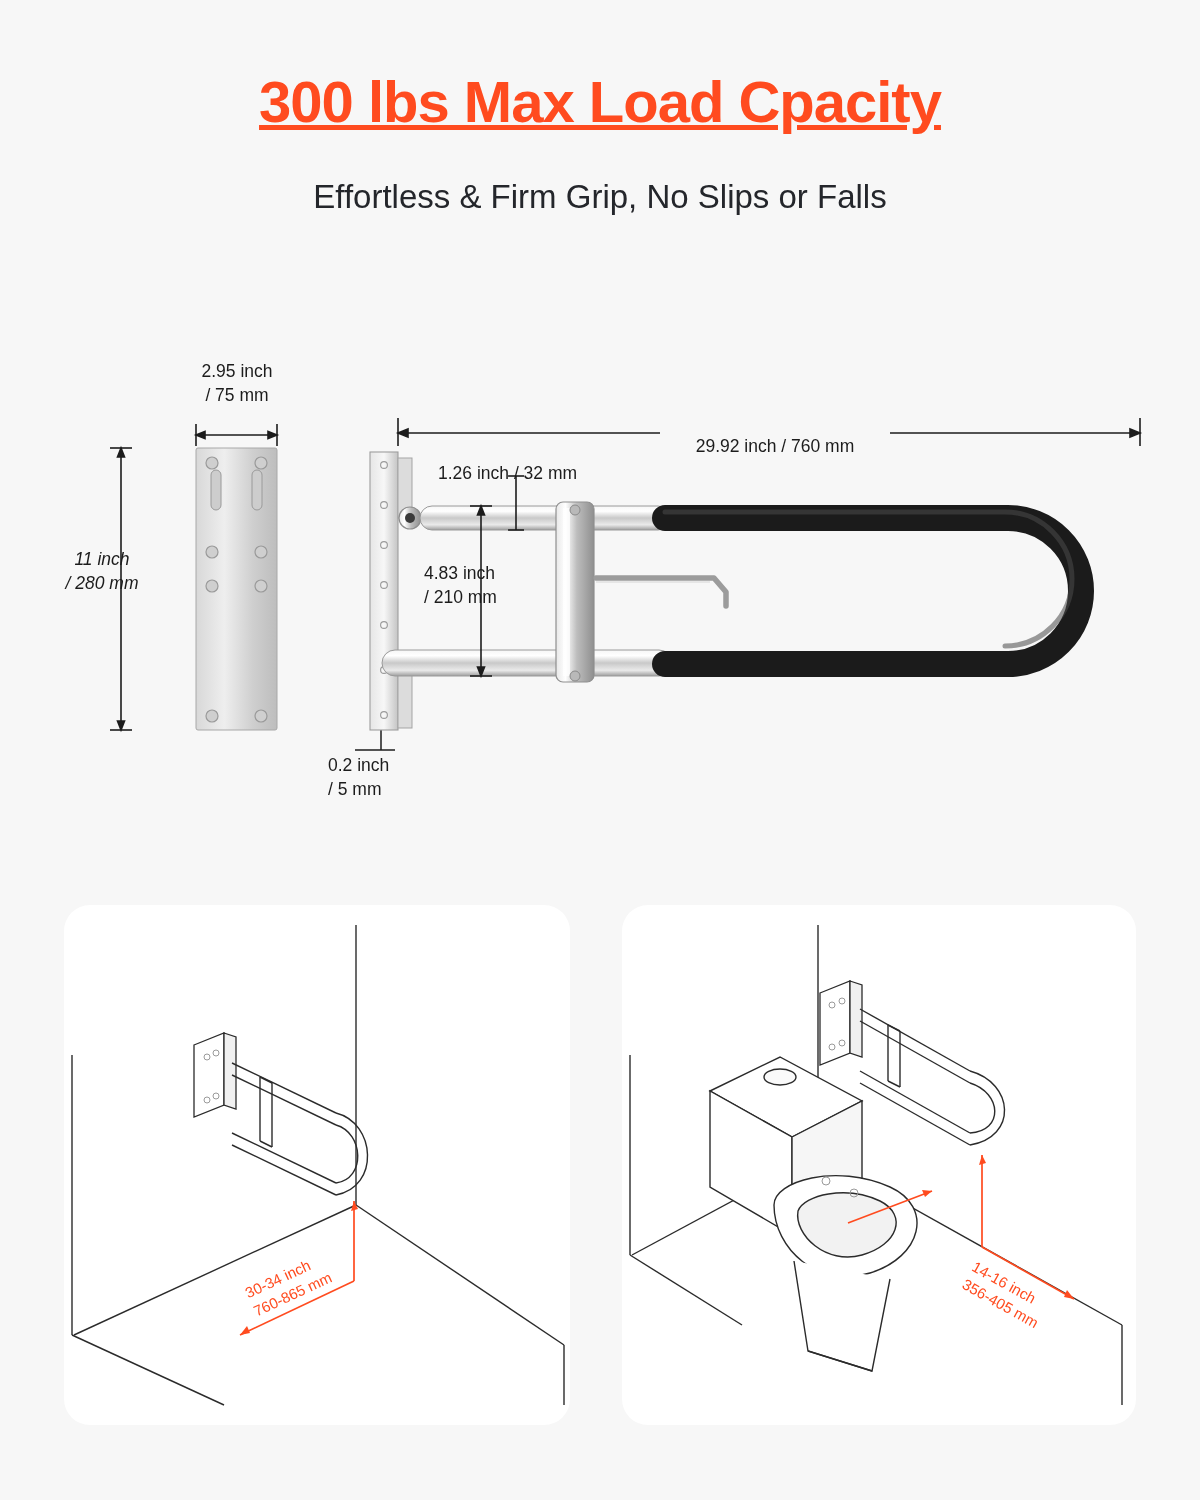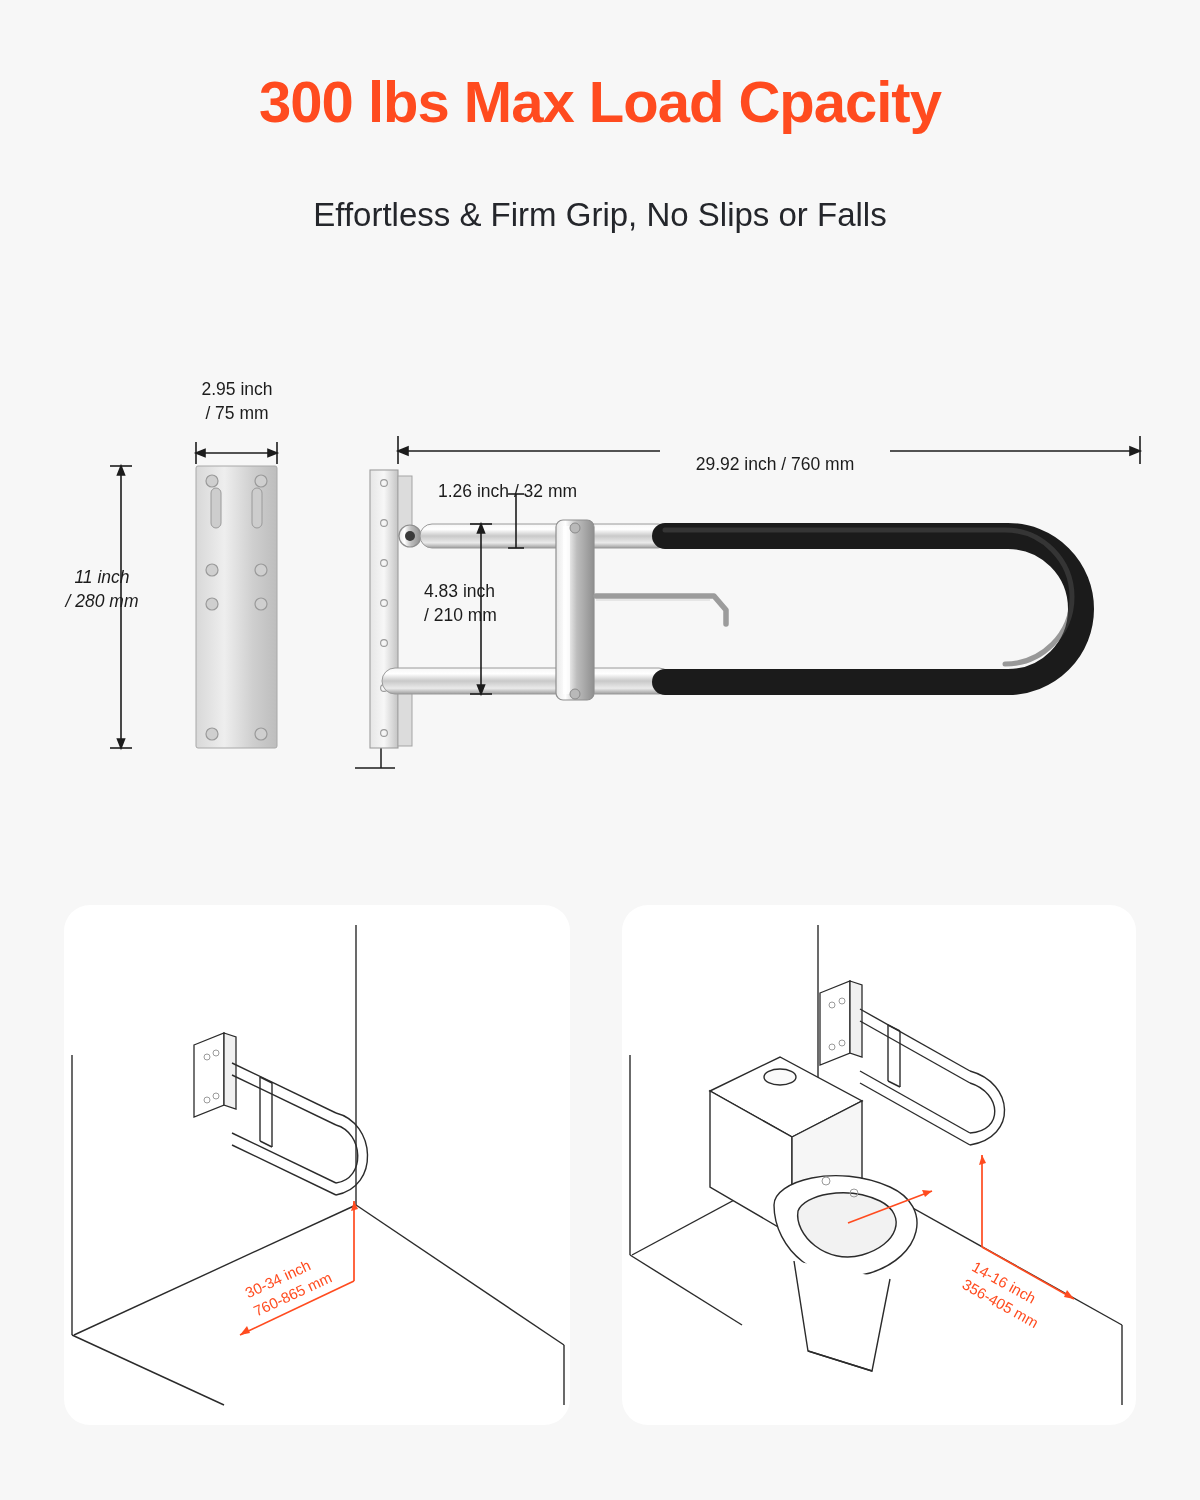--- a/index.html
+++ b/index.html
@@ -14,31 +14,31 @@
   .page{position:relative;width:1200px;height:1500px;}
 
   
   .headline{
     position:absolute;left:0;top:72px;width:1200px;
     text-align:center;
     font-size:58px;font-weight:bold;
     letter-spacing:-1px;
     color:#ff4b1f;
     line-height:1.05;
+    text-decoration:underline;
   }
   .subhead{
     position:absolute;left:0;top:178px;width:1200px;
     text-align:center;
     font-size:33px;font-weight:400;
     color:#24262b;
-    margin-top:18px;
   }
 
   
-  .tech{position:absolute;left:0;top:348px;width:1200px;height:520px;}
+  .tech{position:absolute;left:0;top:330px;width:1200px;height:520px;}
   .tech svg{position:absolute;left:0;top:0;}
 
   .dimlabel{
     position:absolute;
     font-size:17.5px;
     color:#1c1c1c;
     line-height:1.35;
     white-space:pre-line;
     font-weight:400;
   }
@@ -203,20 +203,22 @@
     <div class="dimlabel c" style="left:28px;top:218px;width:148px;font-style:italic;">11 inch
 / 280 mm</div>
 
     <div class="dimlabel c" style="left:655px;top:92px;width:240px;margin-top:13px;">29.92 inch / 760 mm</div>
 
     <div class="dimlabel" style="left:438px;top:132px;width:220px;">1.26 inch / 32 mm</div>
 
     <div class="dimlabel" style="left:424px;top:232px;width:180px;">4.83 inch
 / 210 mm</div>
 
+    <div class="dimlabel" style="left:328px;top:424px;width:160px;">0.2 inch
+/ 5 mm</div>
   </div>
 
   <div class="card" style="left:64px;top:905px;width:506px;height:520px;">
     <svg width="506" height="520" viewBox="0 0 506 520">
 
       <g stroke="#2b2b2b" stroke-width="1.4" fill="none">
         <line x1="292" y1="20" x2="292" y2="300"></line>
         <line x1="292" y1="300" x2="10" y2="430"></line>
         <line x1="292" y1="300" x2="500" y2="440"></line>
         <line x1="8" y1="150" x2="8" y2="430"></line>

